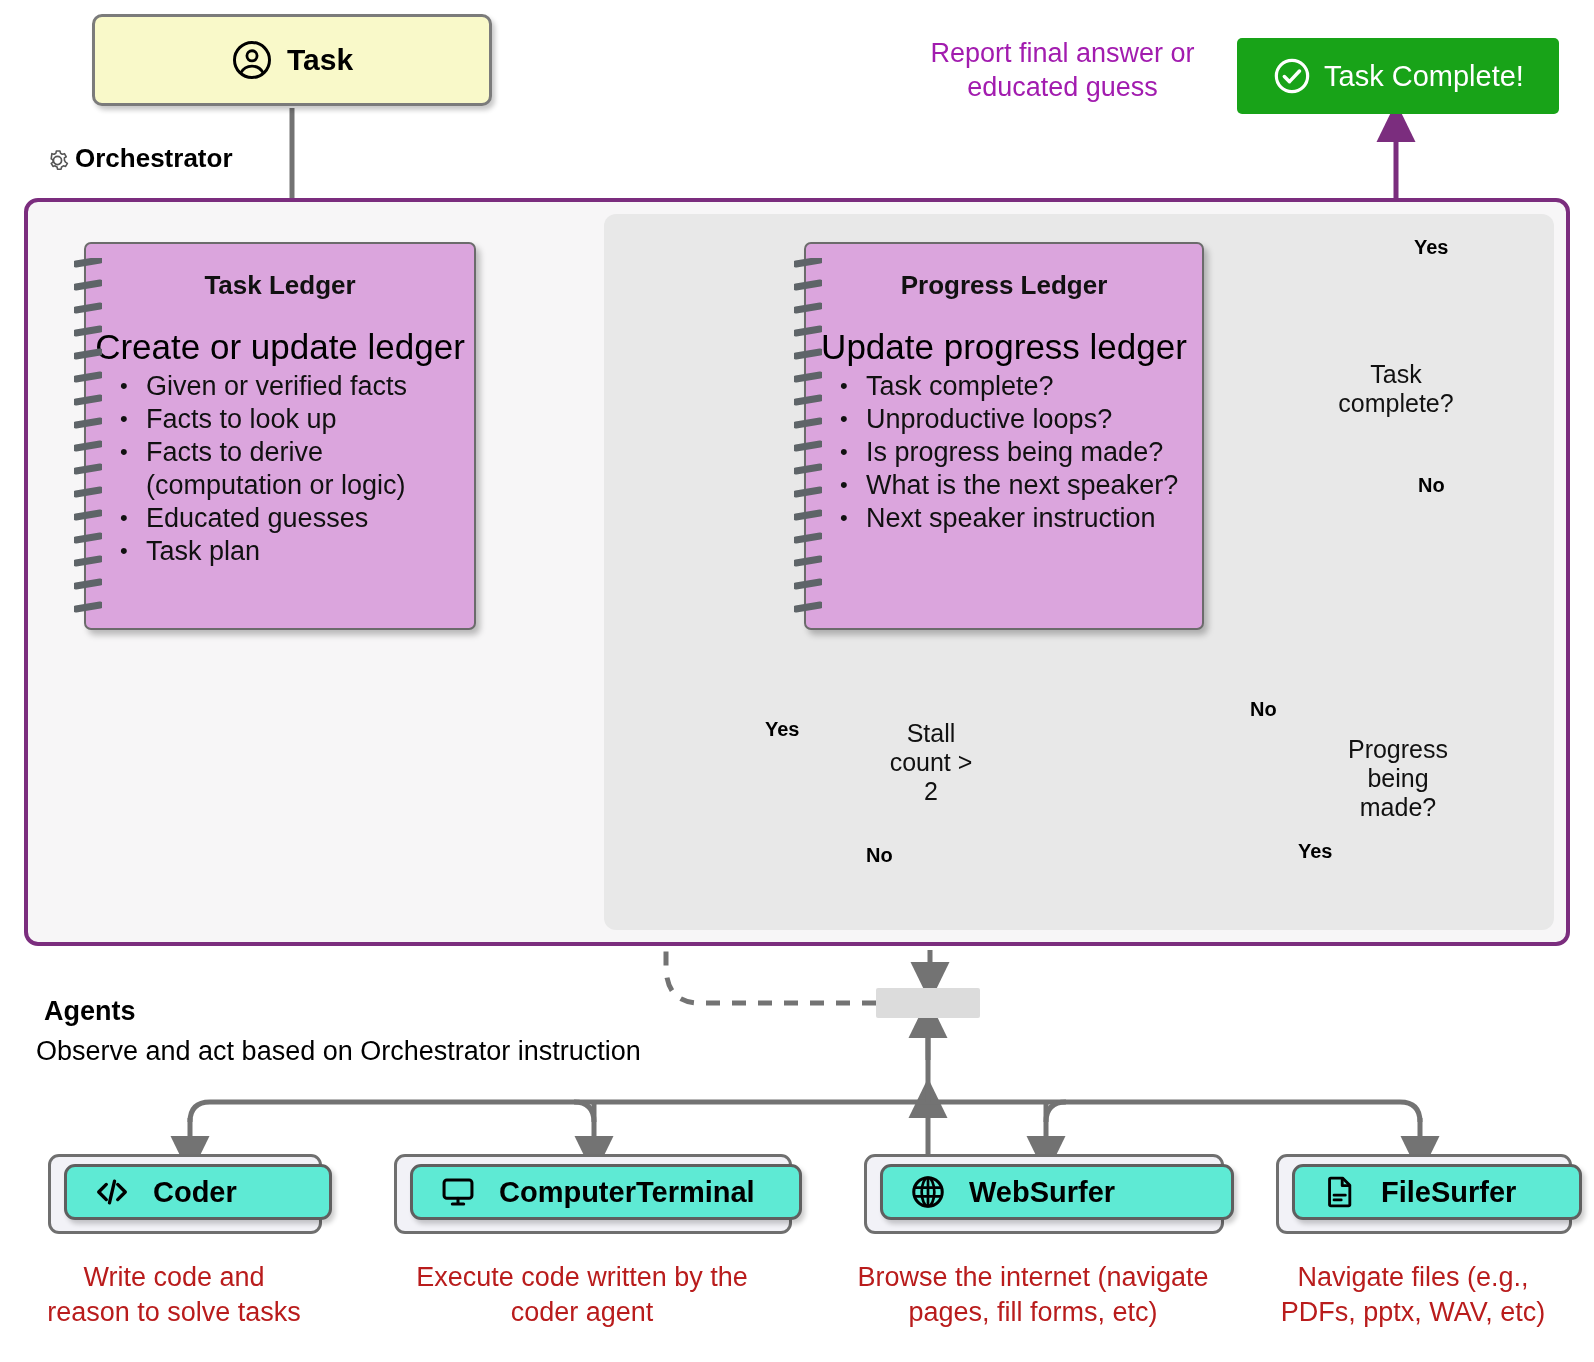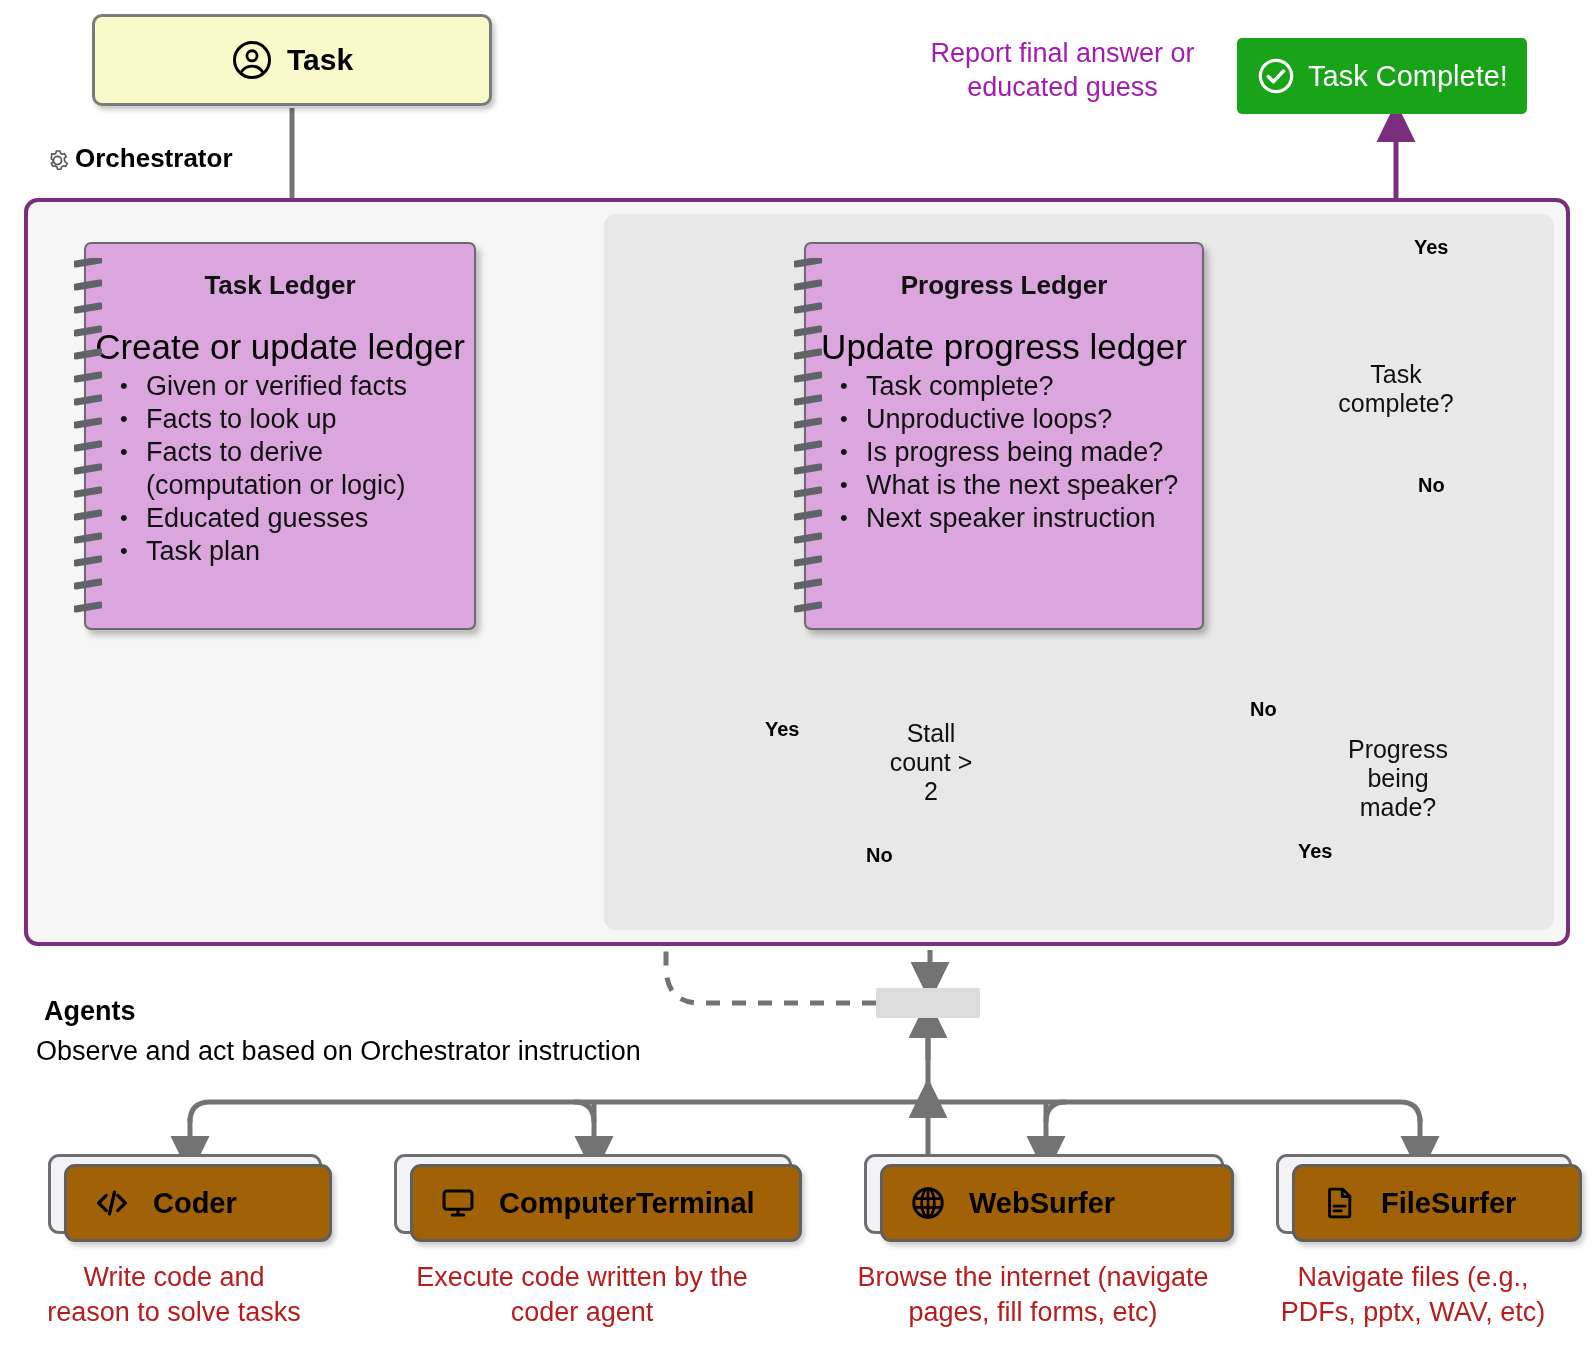--- a/index.html
+++ b/index.html
@@ -10,21 +10,21 @@
   .node{position:absolute;box-sizing:border-box;}
 
   
   .task-box{left:92px;top:14px;width:400px;height:92px;background:#f9f9c9;
     border:3px solid #7b7b7b;border-radius:10px;
     box-shadow:3px 4px 5px rgba(0,0,0,.22);
     display:flex;align-items:center;justify-content:center;gap:14px;}
   .task-box .lbl{font-size:30px;font-weight:bold;color:#000;}
 
   
-  .complete-box{left:1237px;top:38px;width:290px;height:76px;background:#18a318;
+  .complete-box{left:1237px;top:38px;width:322px;height:76px;background:#18a318;
     border-radius:5px;display:flex;align-items:center;justify-content:center;gap:12px;text-align:right;}
   .complete-box .lbl{font-size:29px;color:#fff;font-weight:normal;}
 
   .report-note{left:890px;top:36px;width:345px;text-align:center;
     font-size:27px;line-height:34px;color:#a21caf;}
 
   
   .orch-title{left:44px;top:143px;display:flex;align-items:flex-end;gap:4px;
     font-size:26px;font-weight:bold;color:#000;}
   .orch-panel{left:24px;top:198px;width:1546px;height:748px;
@@ -57,22 +57,22 @@
   
   .hub{left:876px;top:988px;width:104px;height:30px;background:#dcdcdc;border-radius:2px;}
 
   
   .agents-title{left:44px;top:996px;font-size:27px;font-weight:bold;color:#000;}
   .agents-sub{left:36px;top:1036px;font-size:27px;color:#000;}
 
   .agent{position:absolute;}
   .agent .card-back{position:absolute;left:8px;top:-10px;width:100%;height:74px;
     background:#f2f2f7;border:3px solid #6f6f6f;border-radius:11px;}
-  .agent .card-front{position:absolute;left:24px;top:0;width:100%;height:78px;
-    background:#a16207;border:3px solid #5f5f5f;border-radius:11px;
+  .agent .card-front{position:absolute;left:24px;top:0;width:100%;height:56px;
+    background:#5eead4;border:3px solid #5f5f5f;border-radius:11px;
     box-shadow:3px 4px 5px rgba(0,0,0,.20);
     display:flex;align-items:center;gap:22px;padding-left:26px;box-sizing:border-box;}
   .agent .card-front .alabel{font-size:29px;font-weight:bold;color:#000;}
   .agent .caption{position:absolute;top:96px;width:100%;text-align:center;
     font-size:27px;line-height:35px;color:#b91c1c;}
 
   .ag-coder{left:40px;top:1164px;width:268px;}
   .ag-term{left:386px;top:1164px;width:392px;}
   .ag-web{left:856px;top:1164px;width:354px;}
   .ag-file{left:1268px;top:1164px;width:290px;}

